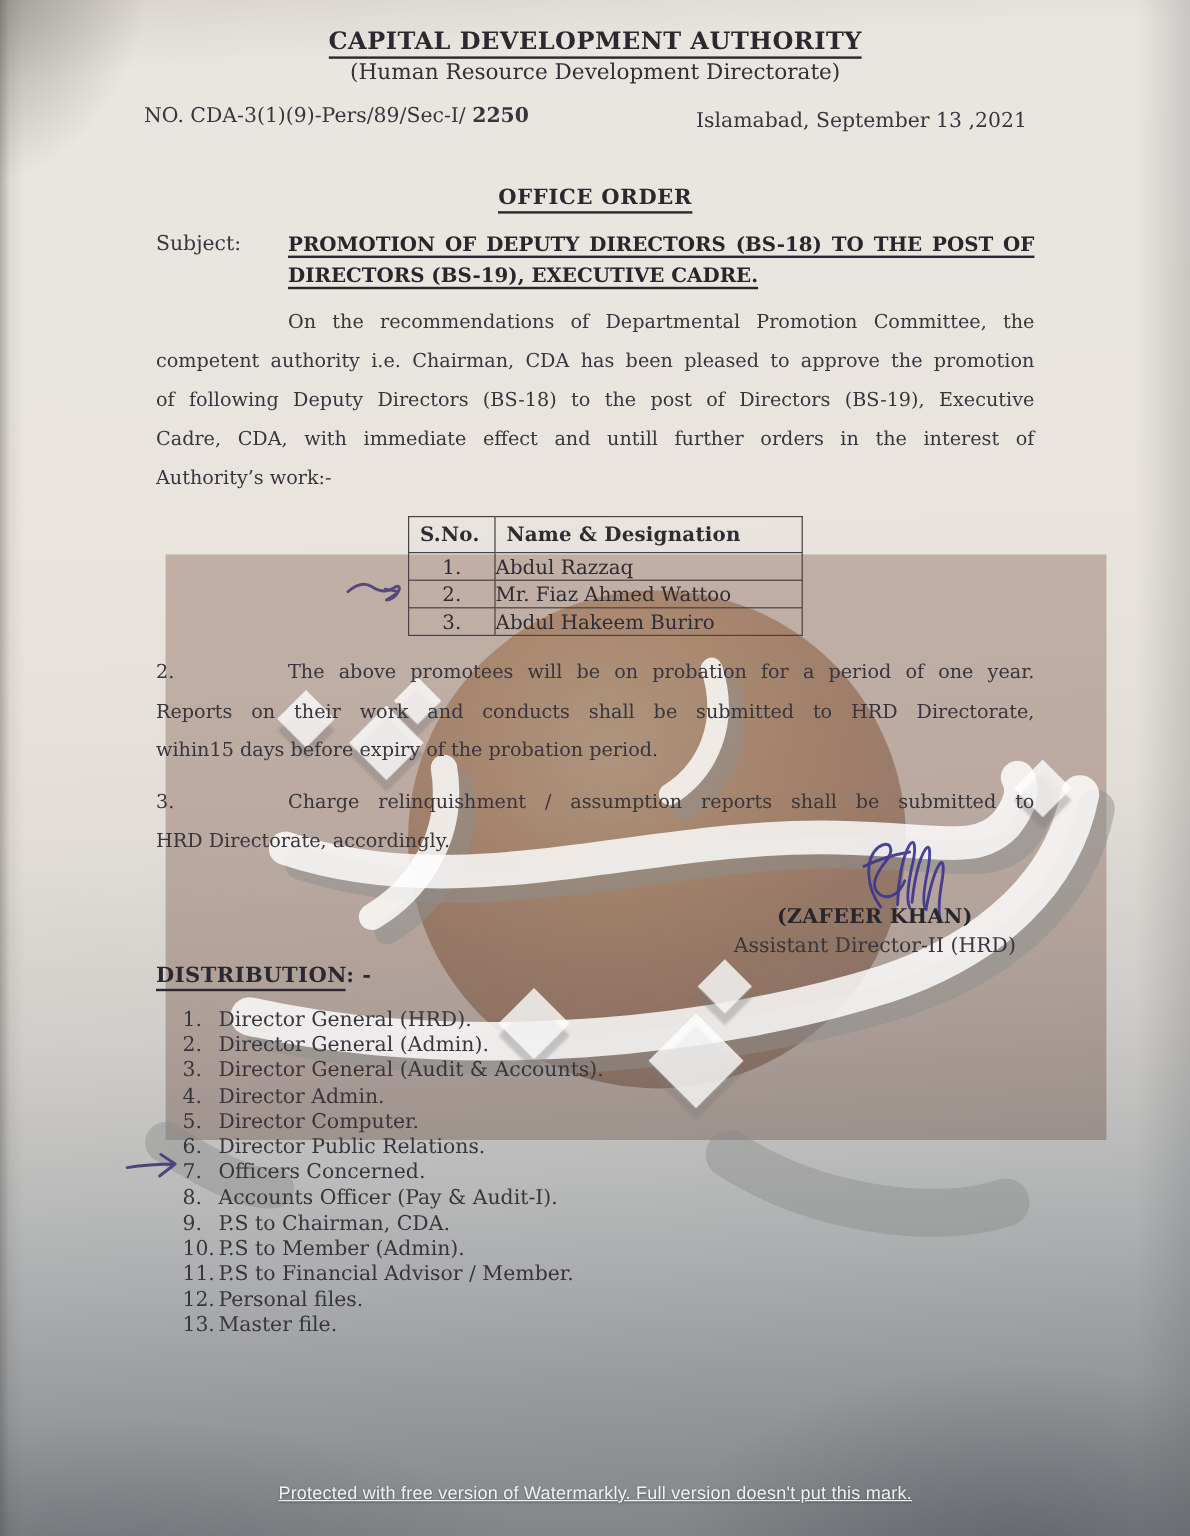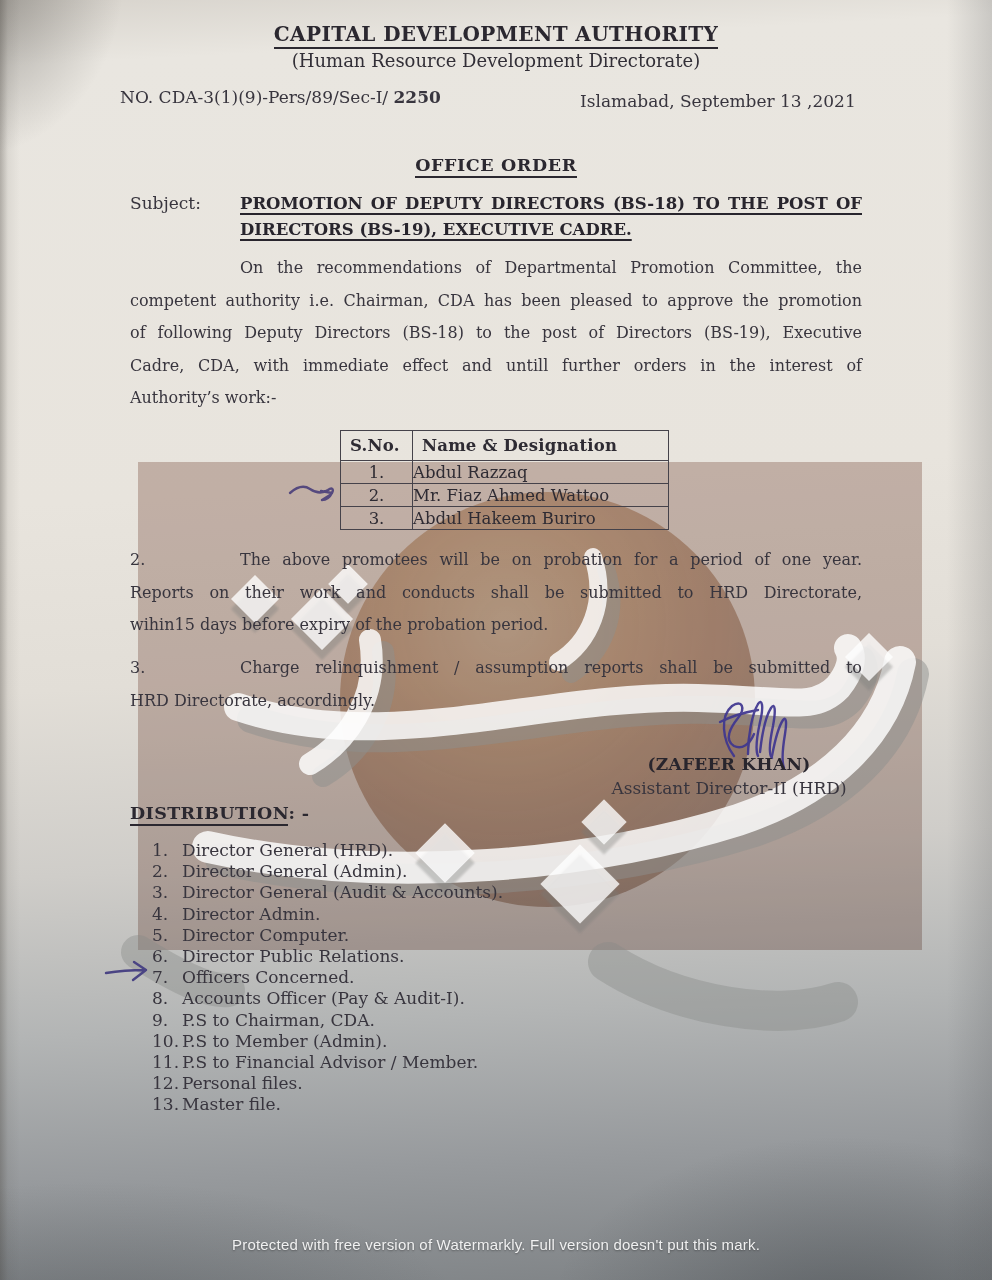--- a/index.html
+++ b/index.html
@@ -75,21 +75,21 @@
   #sig-desig{font-size:17px; margin-top:4px;}
 
   #dist-heading{left:130px; top:803px; font-size:17.5px; letter-spacing:0.4px; color:#2b2830;}
   #dist-heading .u{border-bottom:2px solid #2b2830; padding-bottom:1px;}
   #dist-list{left:152px; top:840px; font-size:17px;}
   .dist-item{display:flex; height:21.2px; line-height:21.2px;}
   .dist-num{min-width:30px;}
 
   #footer-text{left:0; right:0; top:1236px; text-align:center;
     font-family:"Liberation Sans", sans-serif; font-size:15px; color:rgba(252,252,252,0.92);
-    letter-spacing:0.2px; text-shadow:0 1px 2px rgba(0,0,0,0.35);}
+    letter-spacing:0.2px; text-shadow:0 1px 2px rgba(0,0,0,0.35);text-decoration:underline;}
 </style>
 </head>
 <body>
 
 <div id="page">
 
   <div id="wm-band"></div>
   <div id="wm-globe"></div>
   <svg id="wm-callig" viewBox="0 0 784 600">
     <g fill="none" stroke-linecap="round">

